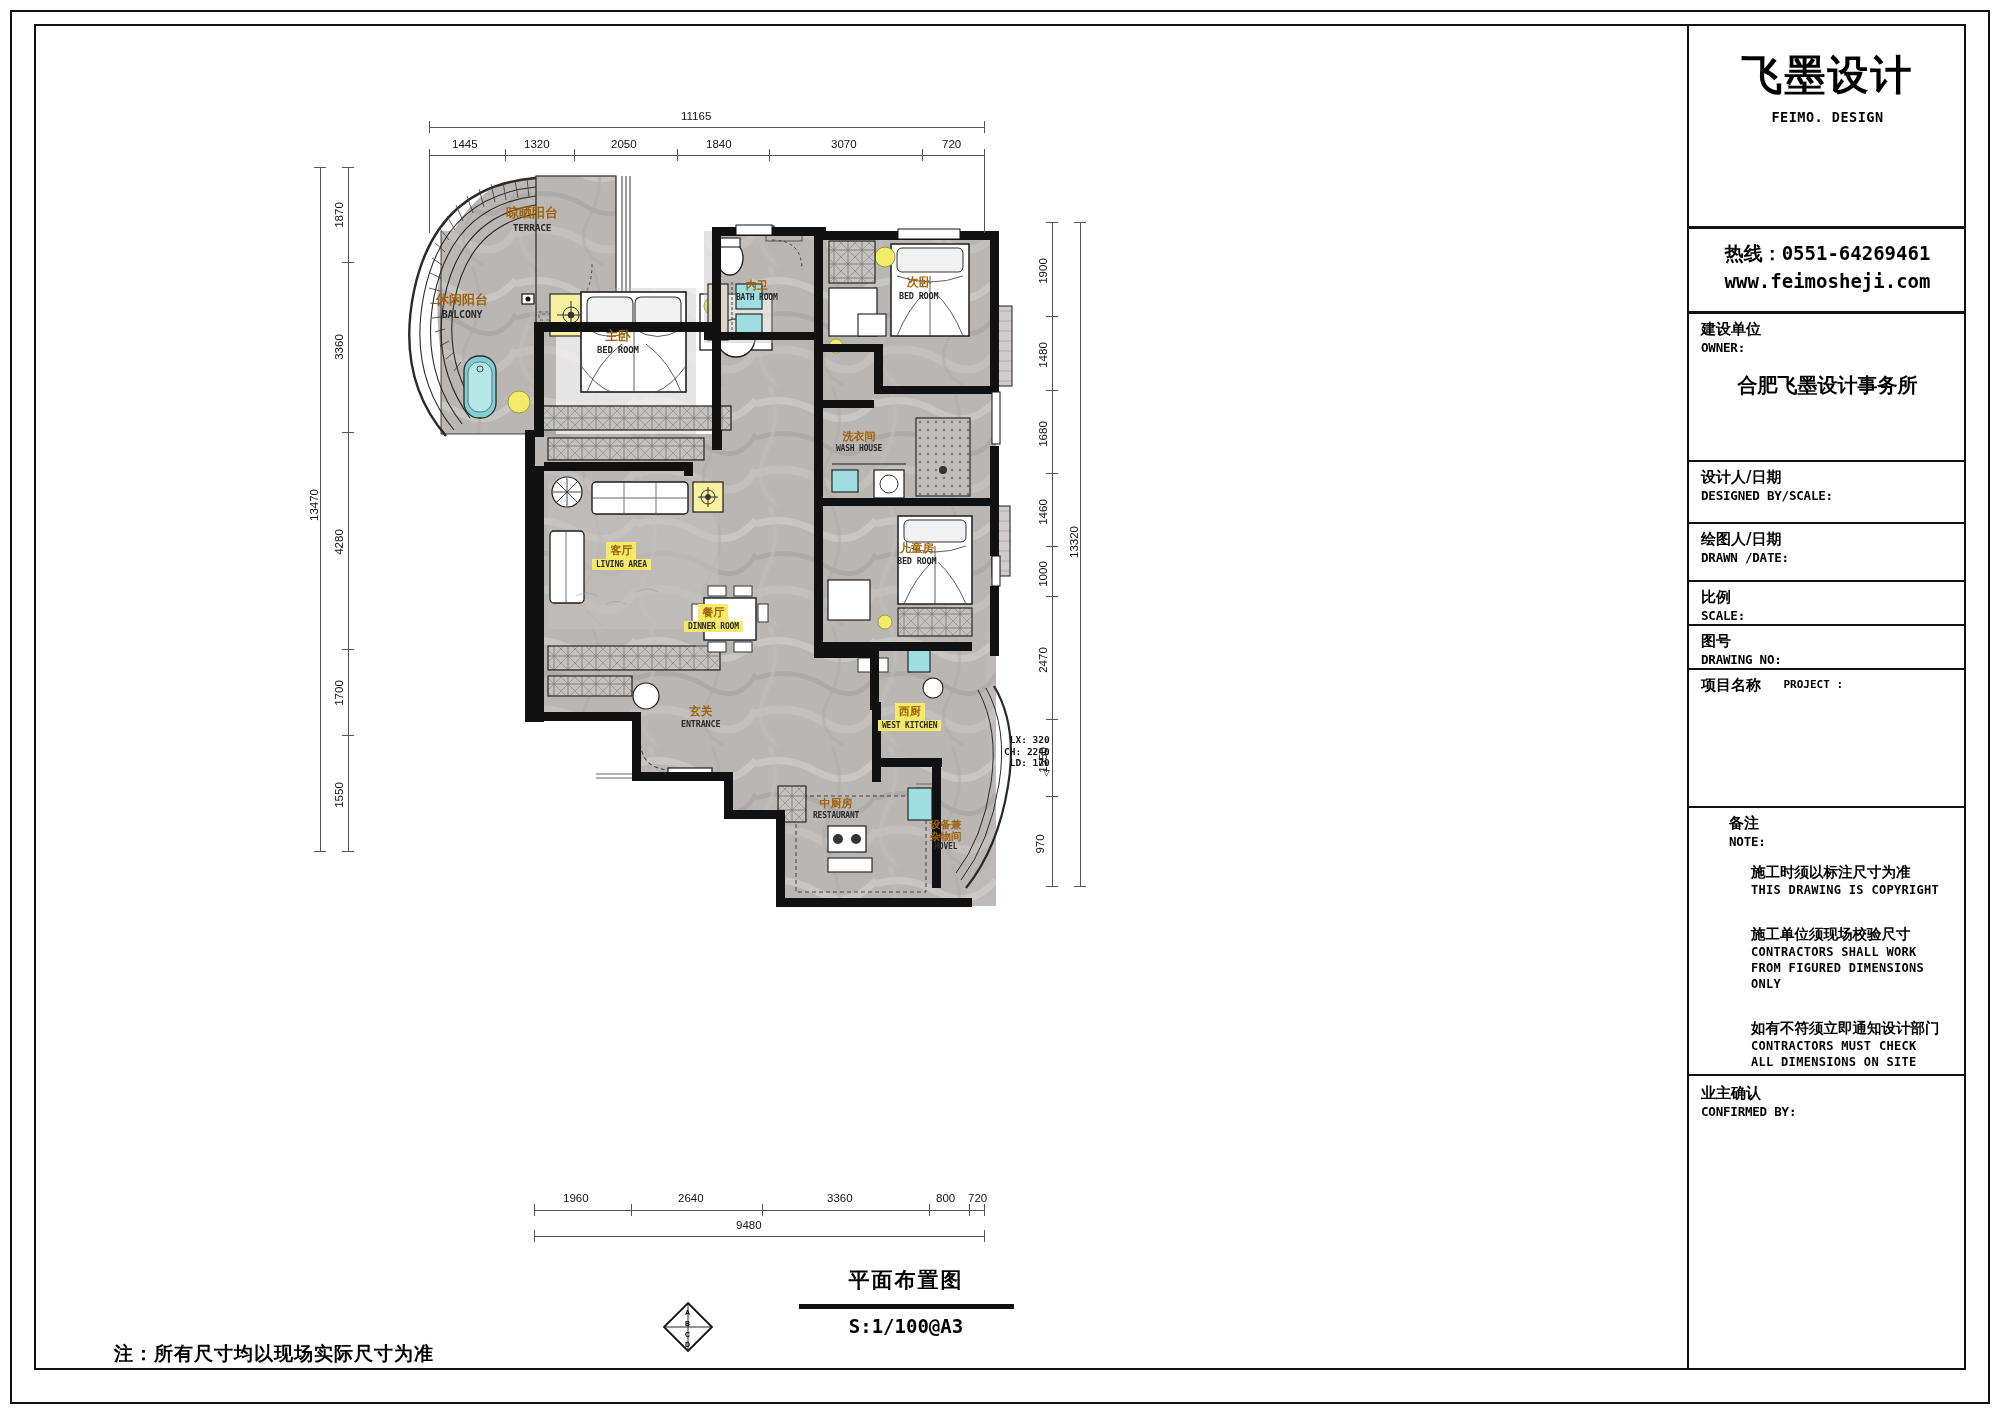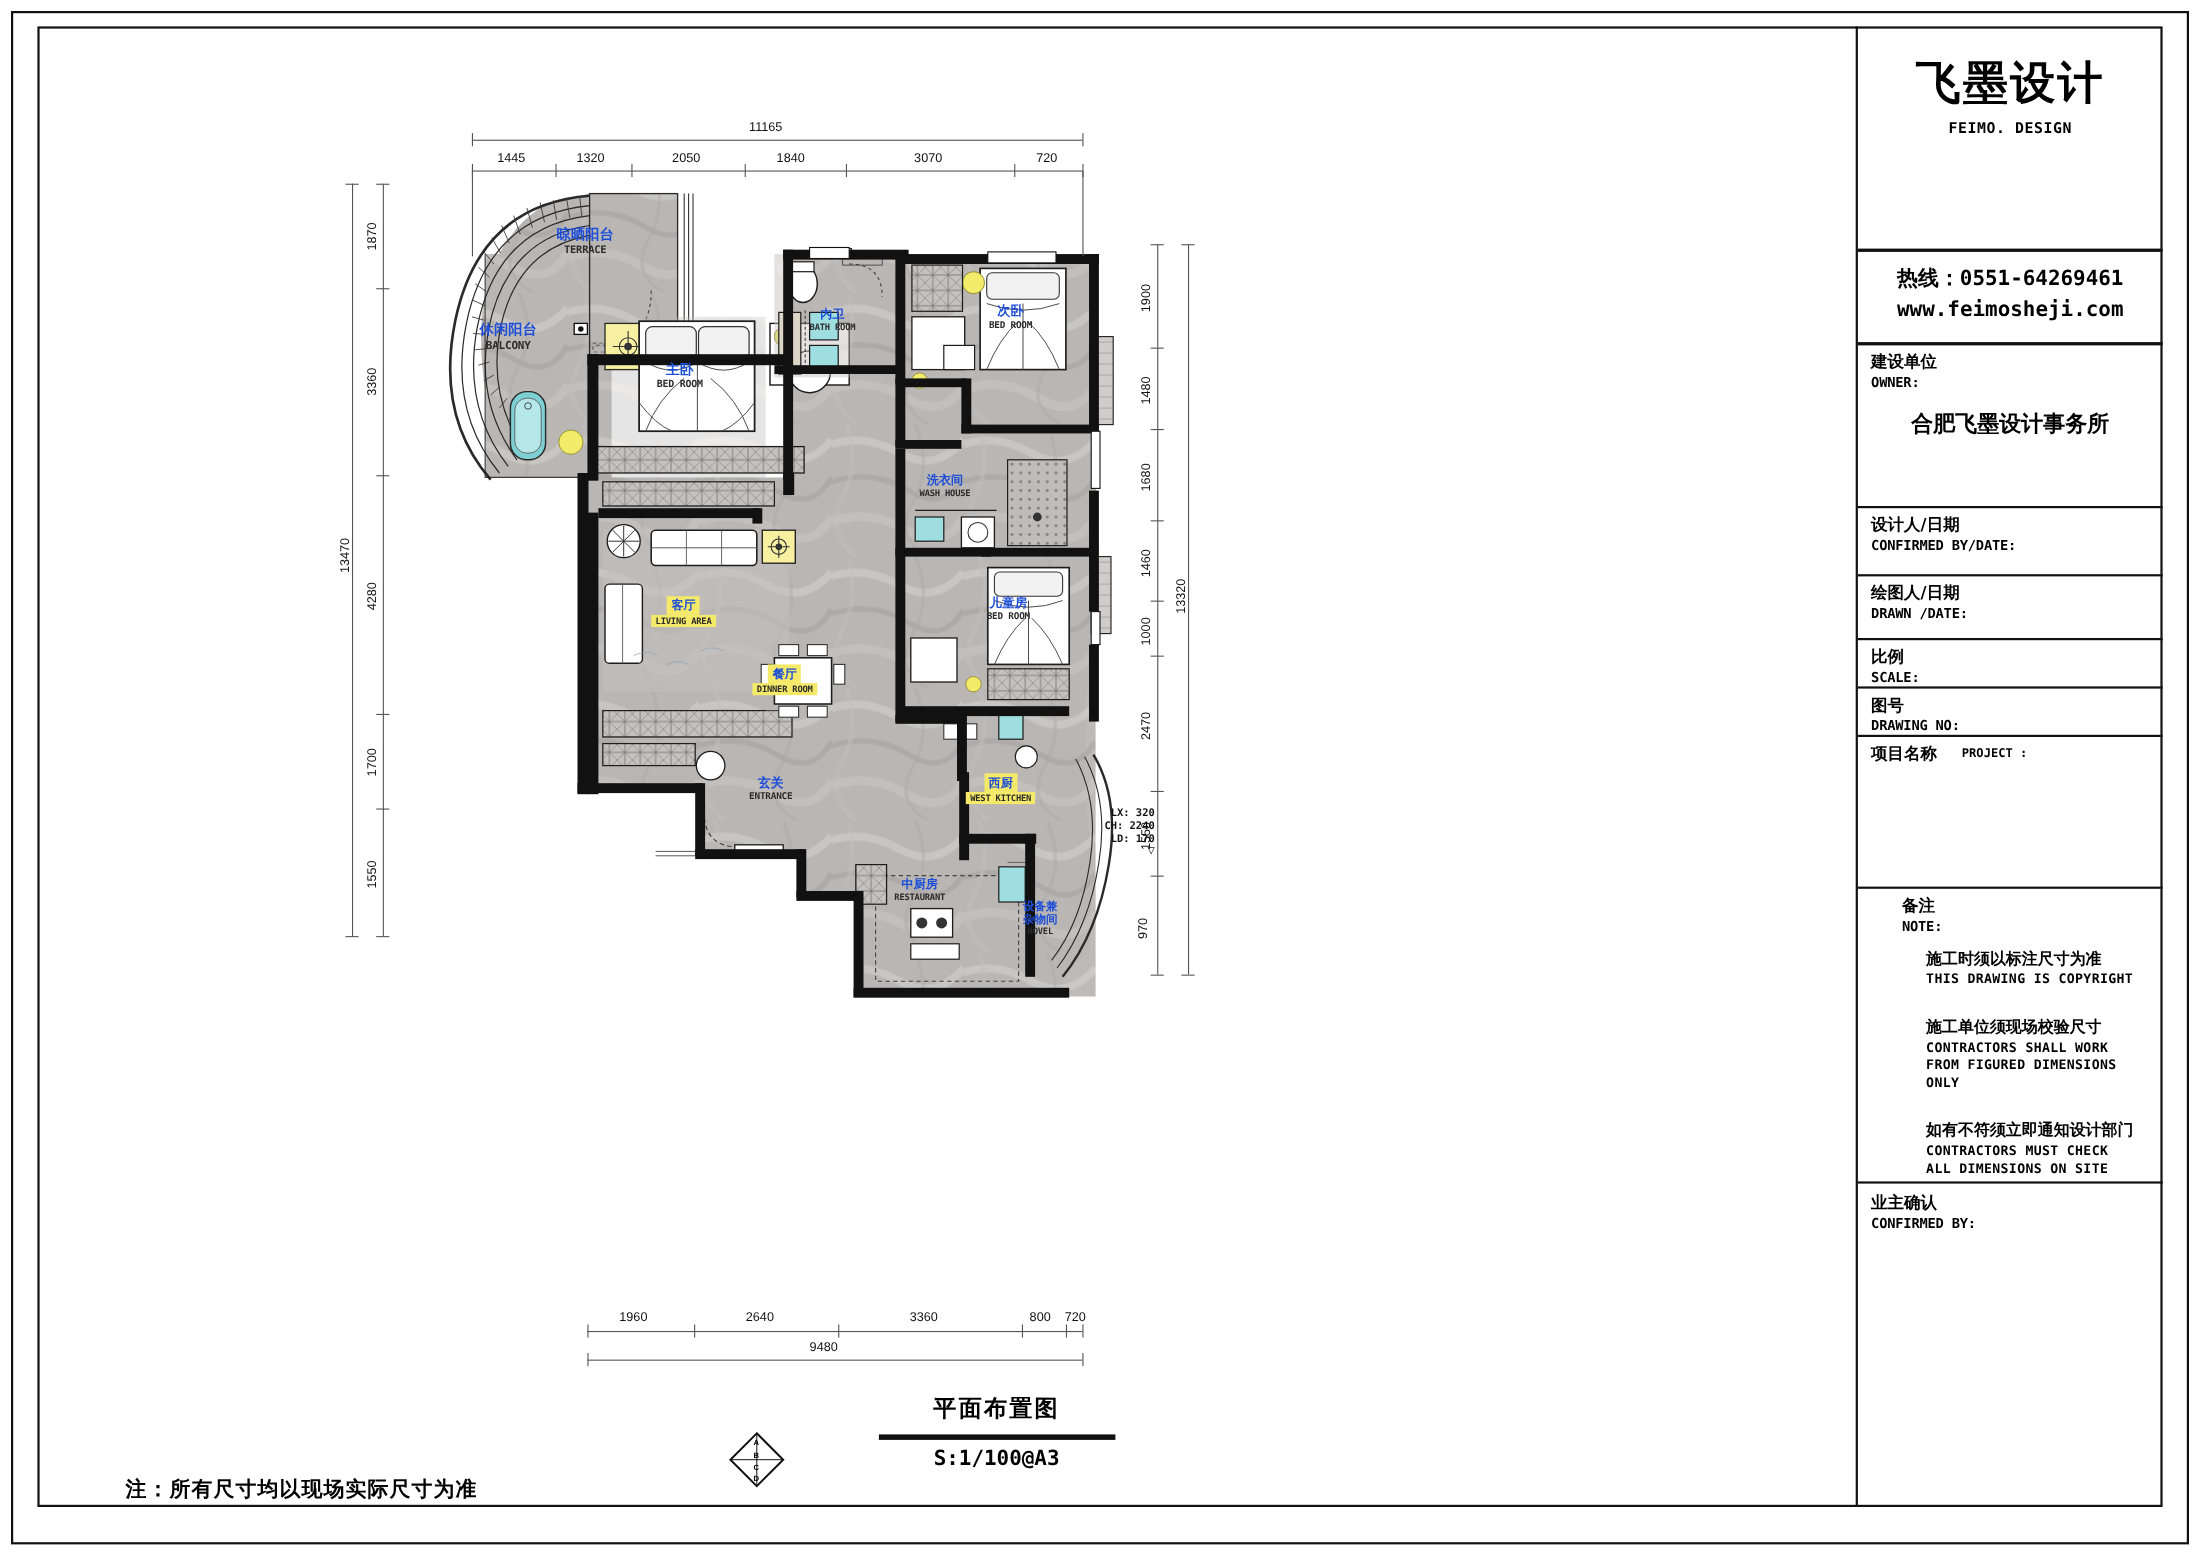--- a/index.html
+++ b/index.html
@@ -47,21 +47,21 @@
   #plan-title { position:absolute; left:700px; top:1240px; width:340px; text-align:center; }
   #plan-title .pt-cn { font-family:"DejaVu Sans", sans-serif; font-size:21px; font-weight:bold; letter-spacing:2px; }
   #plan-title .pt-bar { width:215px; height:5px; background:#111; margin:10px auto 6px auto; }
   #plan-title .pt-scale { font-family:"DejaVu Sans Mono", monospace; font-size:19px; font-weight:bold; }
   #footer-note { position:absolute; left:78px; top:1315px; font-family:"DejaVu Sans", sans-serif; font-size:19px; font-weight:bold; letter-spacing:1px; }
   #sheet-marker { position:absolute; left:626px; top:1275px; width:52px; height:52px; }
   .sm-letter { position:absolute; font-family:"Liberation Sans", sans-serif; font-size:7px; font-weight:bold; }
 
   
   .rlabel { position:absolute; text-align:center; white-space:nowrap; }
-  .rl-cn { font-family:"DejaVu Sans", sans-serif; font-weight:bold; color:#1d4ed8; }
+  .rl-cn { font-family:"DejaVu Sans", sans-serif; font-weight:bold; color:#a16207; }
   .rl-en { font-family:"DejaVu Sans Mono", monospace; font-weight:bold; color:#2b2b2b; letter-spacing:-0.2px; }
   .hl { background:#f5e96a; padding:1px 4px; display:inline-block; }
   .ceil-note { position:absolute; font-family:"DejaVu Sans Mono", monospace; font-size:9.5px; font-weight:bold; line-height:11.5px; color:#111; white-space:nowrap; }
 </style>
 </head>
 <body>
 
 <div id="sheet-outer"></div>
 <div id="sheet-inner"></div>
 
@@ -596,21 +596,21 @@
   </div>
 
   <div class="tb-row tb-field" style="height:148px;">
     <div class="f-cn">建设单位</div>
     <div class="f-en">OWNER:</div>
     <div class="owner-val">合肥飞墨设计事务所</div>
   </div>
 
   <div class="tb-row tb-field" style="height:62px;">
     <div class="f-cn">设计人/日期</div>
-    <div class="f-en">CONFIRMED BY/DATE:</div>
+    <div class="f-en">DESIGNED BY/SCALE:</div>
   </div>
 
   <div class="tb-row tb-field" style="height:58px;">
     <div class="f-cn">绘图人/日期</div>
     <div class="f-en">DRAWN /DATE:</div>
   </div>
 
 
   <div class="tb-row tb-field" style="height:44px;">
     <div class="f-cn">比例</div>

